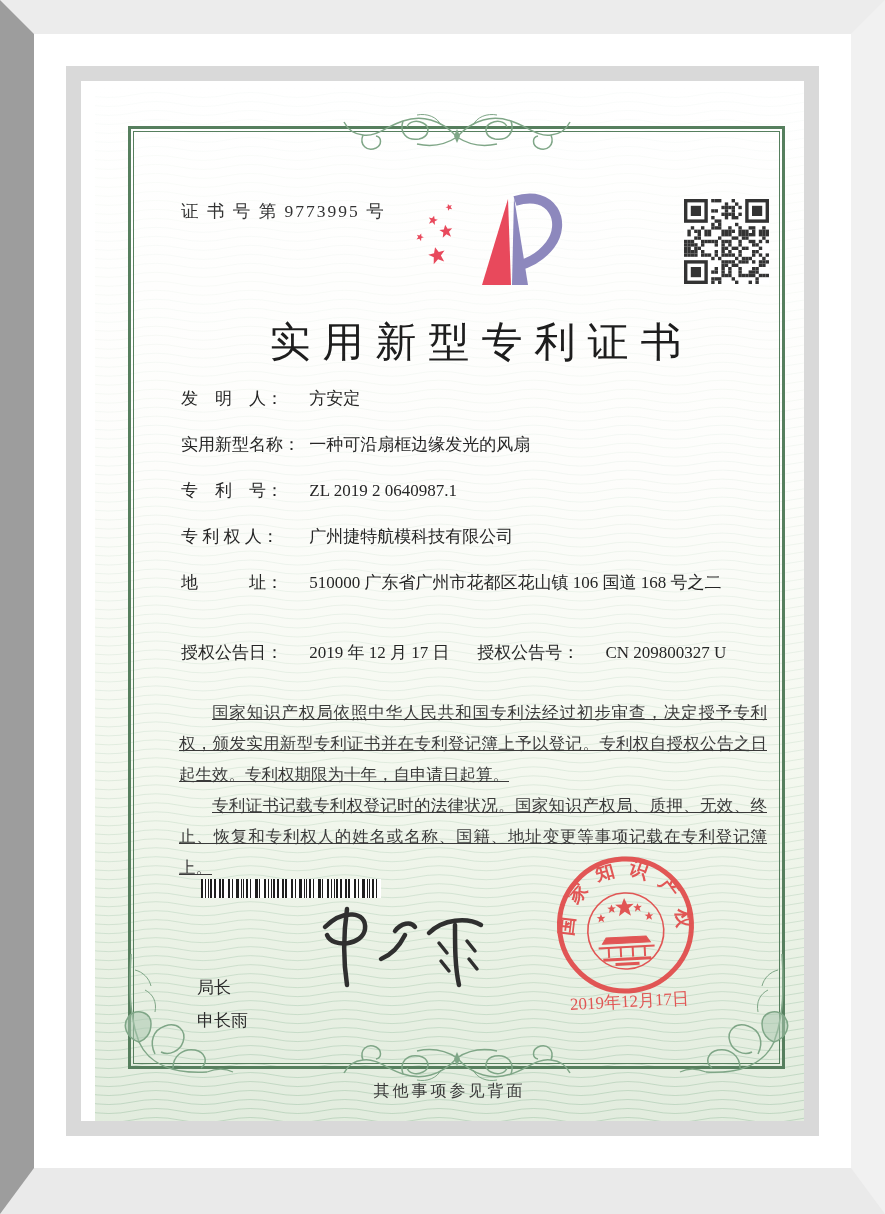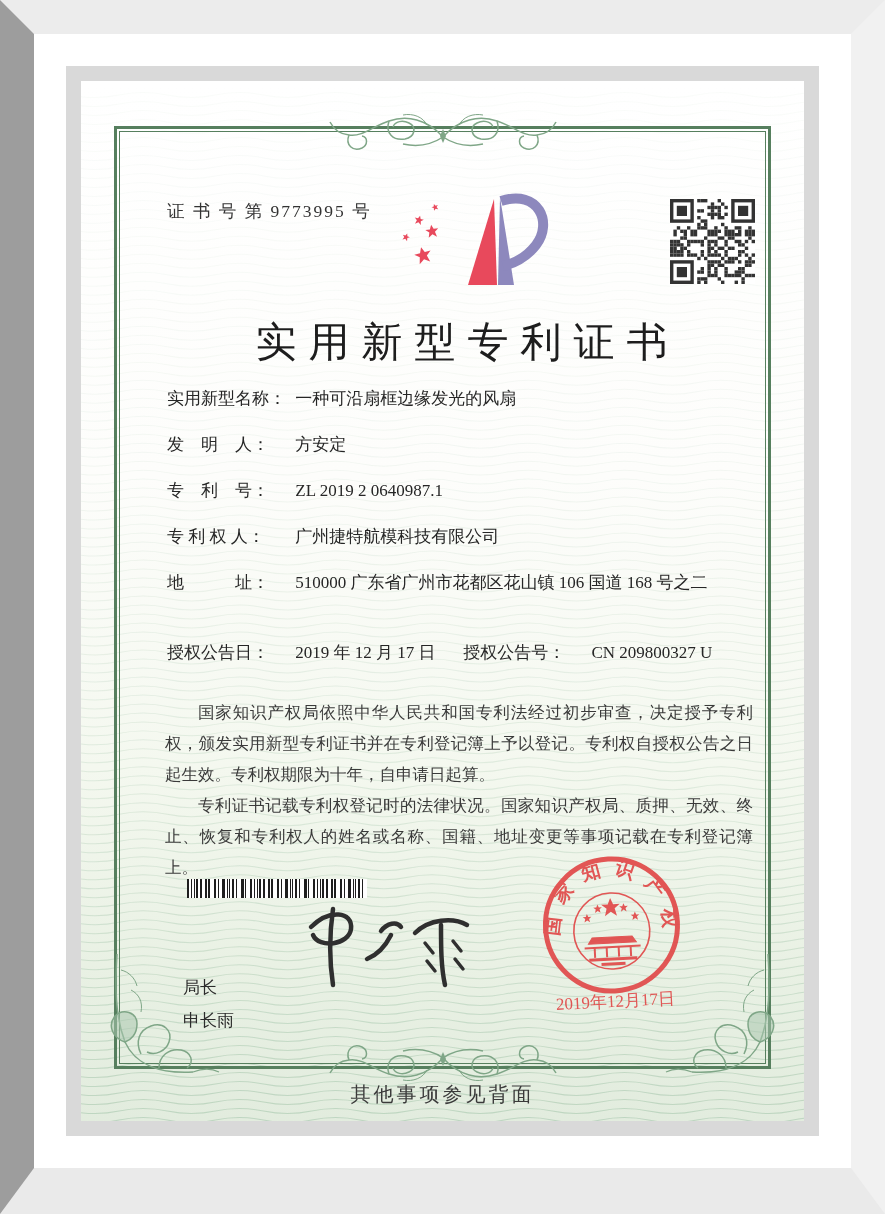--- a/index.html
+++ b/index.html
@@ -3,49 +3,49 @@
 <meta charset="utf-8">
 <style>
   html,body{margin:0;padding:0;background:#ffffff;}
   .photo{position:relative;width:885px;height:1214px;background:#f6f6f6;overflow:hidden;
          font-family:"Liberation Serif","DejaVu Serif",serif;}
   
   .bevel{position:absolute;inset:0;box-sizing:border-box;
          border-top:34px solid #ececec;border-left:34px solid #9d9d9d;
          border-right:34px solid #f1f1f1;border-bottom:46px solid #eaeaea;}
   .face{position:absolute;left:34px;top:34px;right:34px;bottom:46px;background:#ffffff;padding:32px;box-sizing:border-box;}
-  .mat{width:100%;height:100%;box-sizing:border-box;border:15px solid #d9d9d9;}
+  .mat{width:100%;height:100%;box-sizing:border-box;border:15px solid #d9d9d9;padding-left:14px;}
   .paper{position:relative;width:100%;height:100%;overflow:hidden;
          background:linear-gradient(180deg,#ffffff 0%,#fdfdfb 38%,#f4f8ef 66%,#e9f1e4 85%,#e2ecde 100%);}
   .waves{position:absolute;inset:0;width:100%;height:100%;}
   .page-border{position:absolute;left:33px;top:45px;width:651px;height:937px;
                border:3px solid #567f5e;box-sizing:content-box;}
   .inner-line{position:absolute;inset:2px;border:1px solid #567f5e;pointer-events:none;}
   .cert-no{position:absolute;left:50px;top:70px;font-size:17.5px;letter-spacing:2px;color:#333;}
   .logo{position:absolute;left:262px;top:56px;}
   .qr{position:absolute;left:553px;top:70px;width:85px;height:85px;background:#fff;}
   .title{position:absolute;left:0;top:186px;width:100%;text-align:center;
          font-size:41px;letter-spacing:12px;color:#1d1d1d;font-weight:400;margin-left:25px;}
   .fields{position:absolute;left:50px;top:258px;right:28px;font-size:17px;color:#262626;}
   .frow{height:26px;margin-bottom:20px;white-space:nowrap;}
   .flabel{display:inline-block;min-width:124px;}
   .pair{display:inline-block;width:292px;margin-top:24px;}
   .paras{position:absolute;left:48px;top:568px;width:588px;font-size:16.5px;line-height:31px;
          color:#3a3a3a;text-align:justify;}
-  .paras p{margin:0;text-indent:2em;}
+  .paras p{margin:0;text-indent:2em;text-decoration:underline;}
   .barcode{position:absolute;left:70px;top:750px;width:180px;height:19px;background:#fff;
     background-image:
       repeating-linear-gradient(90deg,#1e1e1e 0 1px,transparent 1px 7px),
       repeating-linear-gradient(90deg,#1e1e1e 0 2px,transparent 2px 4px,#1e1e1e 4px 5px,transparent 5px 9px);}
   .signer{position:absolute;left:66px;top:806px;font-size:17px;line-height:33px;color:#2c2c2c;margin-top:36px;}
   .signature{position:absolute;left:178px;top:768px;}
   .seal{position:absolute;left:405px;top:726px;transform:rotate(-3deg);}
   .page-info{position:absolute;left:0;top:908px;width:100%;text-align:center;font-size:15px;
              letter-spacing:1px;color:#333;}
-  .back-note{position:absolute;left:0;top:1000px;width:100%;text-align:center;font-size:20px;
+  .back-note{position:absolute;left:0;top:1000px;width:100%;text-align:center;font-size:16px;
              letter-spacing:3px;color:#3a3a3a;}
   .orn-top{position:absolute;left:50%;top:-20px;transform:translateX(-50%);}
   .orn-bottom{position:absolute;left:50%;bottom:-20px;transform:translateX(-50%) scale(1,-1);}
   .orn-bl{position:absolute;left:-10px;bottom:-14px;}
   .orn-br{position:absolute;right:-10px;bottom:-14px;transform:scale(-1,1);}
 </style>
 </head>
 <body>
 
 <div class="photo">
@@ -433,26 +433,26 @@
                 <rect x="68" y="6.8" width="10.2" height="10.2" fill="#333"></rect>
                 <rect x="0" y="61.199999999999996" width="23.8" height="23.8" fill="#333"></rect>
                 <rect x="3.4" y="64.6" width="17" height="17" fill="#fff"></rect>
                 <rect x="6.8" y="68" width="10.2" height="10.2" fill="#333"></rect>
               </svg></div>
 
           <div class="title">实用新型专利证书</div>
 
           <div class="fields">
             <div class="frow">
+              <span class="flabel">发　明　人：</span>
+              <span class="fvalue">方安定</span>
+            </div>
+            <div class="frow">
               <span class="flabel">实用新型名称：</span>
               <span class="fvalue">一种可沿扇框边缘发光的风扇</span>
-            </div>
-            <div class="frow">
-              <span class="flabel">发　明　人：</span>
-              <span class="fvalue">方安定</span>
             </div>
             <div class="frow">
               <span class="flabel">专　利　号：</span>
               <span class="fvalue">ZL 2019 2 0640987.1</span>
             </div>
             <div class="frow">
               <span class="flabel">专 利 权 人：</span>
               <span class="fvalue">广州捷特航模科技有限公司</span>
             </div>
             <div class="frow">

